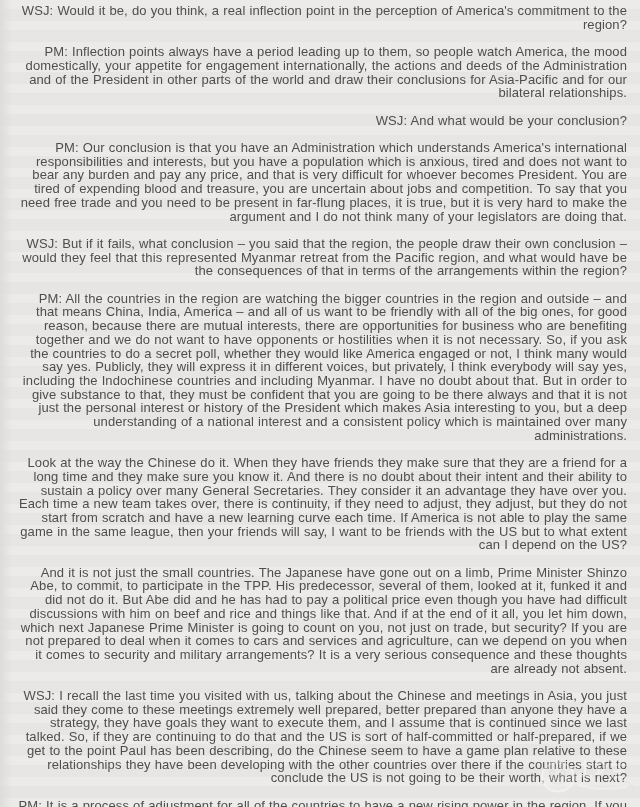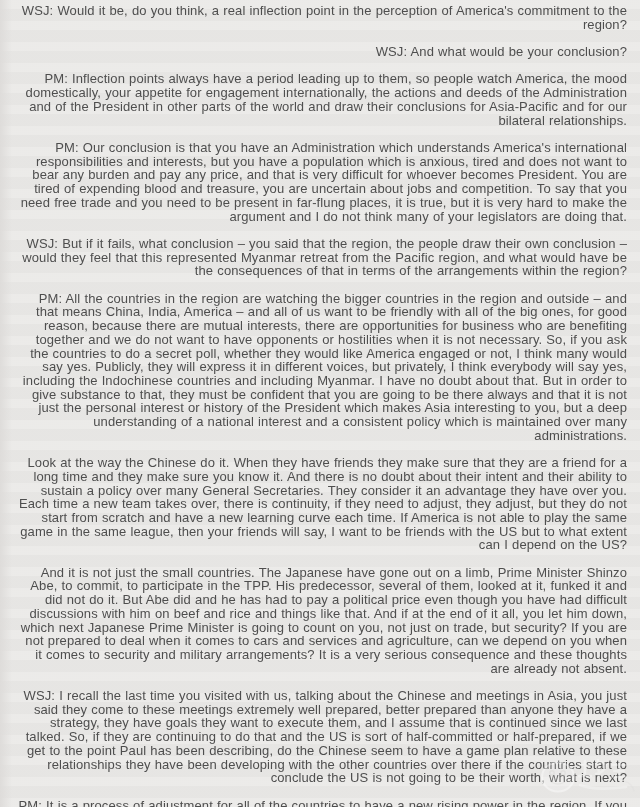--- a/index.html
+++ b/index.html
@@ -56,22 +56,22 @@
     pointer-events: none;
   }
 </style>
 </head>
 <body>
 
 <div class="edge-shade"></div>
 
 <div class="transcript">
   <p>WSJ: Would it be, do you think, a real inflection point in the perception of America's commitment to the region?</p>
+  <p>PM: Inflection points always have a period leading up to them, so people watch America, the mood domestically, your appetite for engagement internationally, the actions and deeds of the Administration and of the President in other parts of the world and draw their conclusions for Asia-Pacific and for our bilateral relationships.</p>
   <p>WSJ: And what would be your conclusion?</p>
-  <p>PM: Inflection points always have a period leading up to them, so people watch America, the mood domestically, your appetite for engagement internationally, the actions and deeds of the Administration and of the President in other parts of the world and draw their conclusions for Asia-Pacific and for our bilateral relationships.</p>
   <p>PM: Our conclusion is that you have an Administration which understands America's international responsibilities and interests, but you have a population which is anxious, tired and does not want to bear any burden and pay any price, and that is very difficult for whoever becomes President. You are tired of expending blood and treasure, you are uncertain about jobs and competition. To say that you need free trade and you need to be present in far-flung places, it is true, but it is very hard to make the argument and I do not think many of your legislators are doing that.</p>
   <p>WSJ: But if it fails, what conclusion – you said that the region, the people draw their own conclusion – would they feel that this represented Myanmar retreat from the Pacific region, and what would have be the consequences of that in terms of the arrangements within the region?</p>
   <p>PM:  All the countries in the region are watching the bigger countries in the region and outside – and that means China, India, America – and all of us want to be friendly with all of the big ones, for good reason, because there are mutual interests, there are opportunities for business who are benefiting together and we do not want to have opponents or hostilities when it is not necessary. So, if you ask the countries to do a secret poll, whether they would like America engaged or not, I think many would say yes. Publicly, they will express it in different voices, but privately, I think everybody will say yes, including the Indochinese countries and including Myanmar. I have no doubt about that. But in order to give substance to that, they must be confident that you are  going to be there always and that it is not just the personal interest or history of the President which makes Asia interesting to you, but a deep understanding of a national interest and a consistent policy which is maintained over many administrations.</p>
   <p>Look at the way the Chinese do it. When they have friends they make sure that they are a friend for a long time and they make sure you know it. And there is no doubt about their intent and their ability to sustain a policy over many General Secretaries. They consider it an advantage they have over you. Each time a new team takes over, there is continuity, if they need to adjust, they adjust, but they do not start from scratch and have a new learning curve each time. If America is not able to play the same game in the same league, then your friends will say, I want to be friends with the US but to what extent can I depend on the US?</p>
   <p>And it is not just the small countries. The Japanese have gone out on a limb, Prime Minister Shinzo Abe, to commit, to participate in the TPP. His predecessor, several of them, looked at it, funked it and did not do it. But Abe did and he has had to pay a political price even though you have had difficult discussions with him on beef and rice and things like that. And if at the end of it all, you let him down, which next Japanese Prime Minister is going to count on you, not just on trade, but security? If you are not prepared to deal when it comes to cars and services and agriculture, can we depend on you when it comes to security and military arrangements? It is a very serious consequence and these thoughts are already not absent.</p>
   <p>WSJ: I recall the last time you visited with us, talking about the Chinese and  meetings in Asia, you just said they come to these meetings extremely well prepared, better prepared than anyone they have a strategy, they have goals they want to execute them, and I assume that is continued since we last talked.  So, if they are continuing to do that and the US is sort of half-committed or half-prepared, if we get to the point Paul has been describing, do the Chinese seem to have a game plan relative to these relationships they have been developing with the other countries over there if the countries start to conclude the US is not going to be their worth, what is next?</p>
   <p>PM: It is a process of adjustment for all of the countries to have a new rising power in the region. If you examine it rationally and dispassionately, you must conclude it is better to have a strong China rather than a disorganised and a weak one, stable rather than fractious and exporting revolution, but it is still a process of adjustment.  Suddenly, our neighbour has become a much bigger than he used to be and there are opportunities which arise, but at the same time, you have to make adjustments and pay more attention to his likes and dislikes. It is so between people, it is so between countries. And all of the countries want to be friends with China, even those which have issues with China like over the South China Sea. They can adjust. I think they would be more comfortable doing that if it is an open region and there are other participants and they can maintain an omnidirectional policy. If you only have one relationship, well, then between being a friend and being a client, the line is grey.</p>
 </div>
 
 <svg class="watermark" viewBox="0 0 112 56" xmlns="http://www.w3.org/2000/svg" aria-hidden="true">

